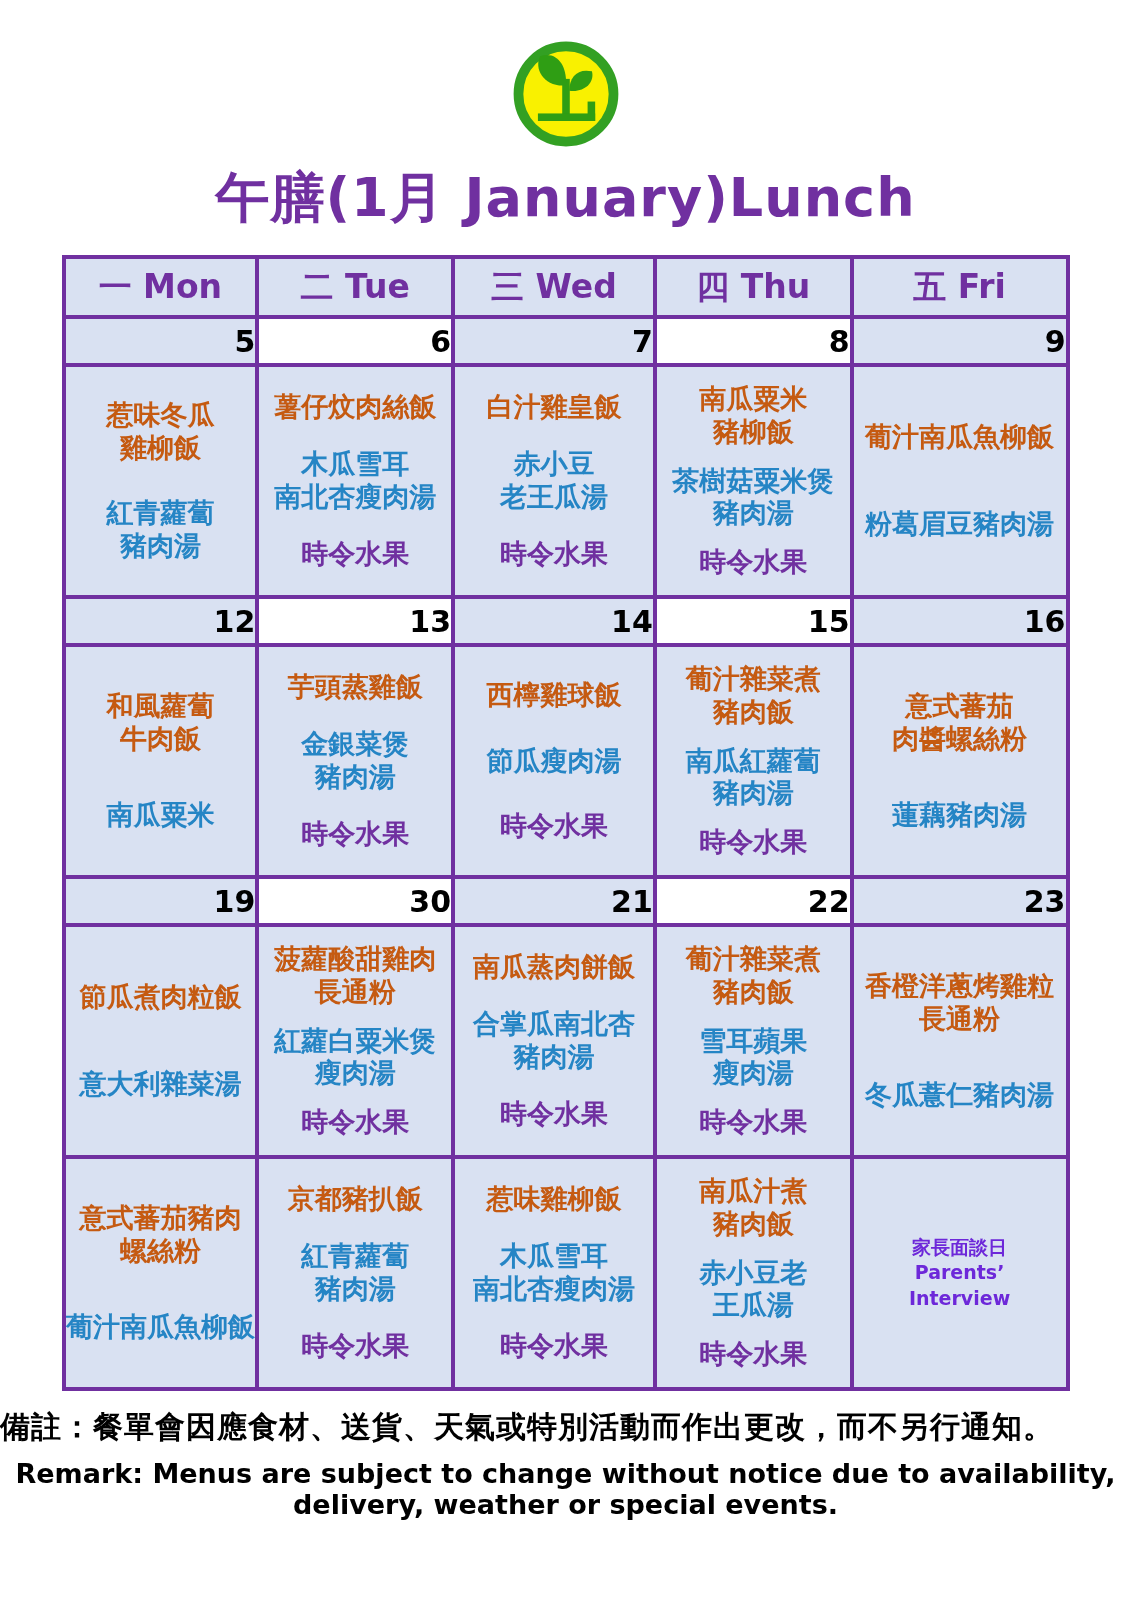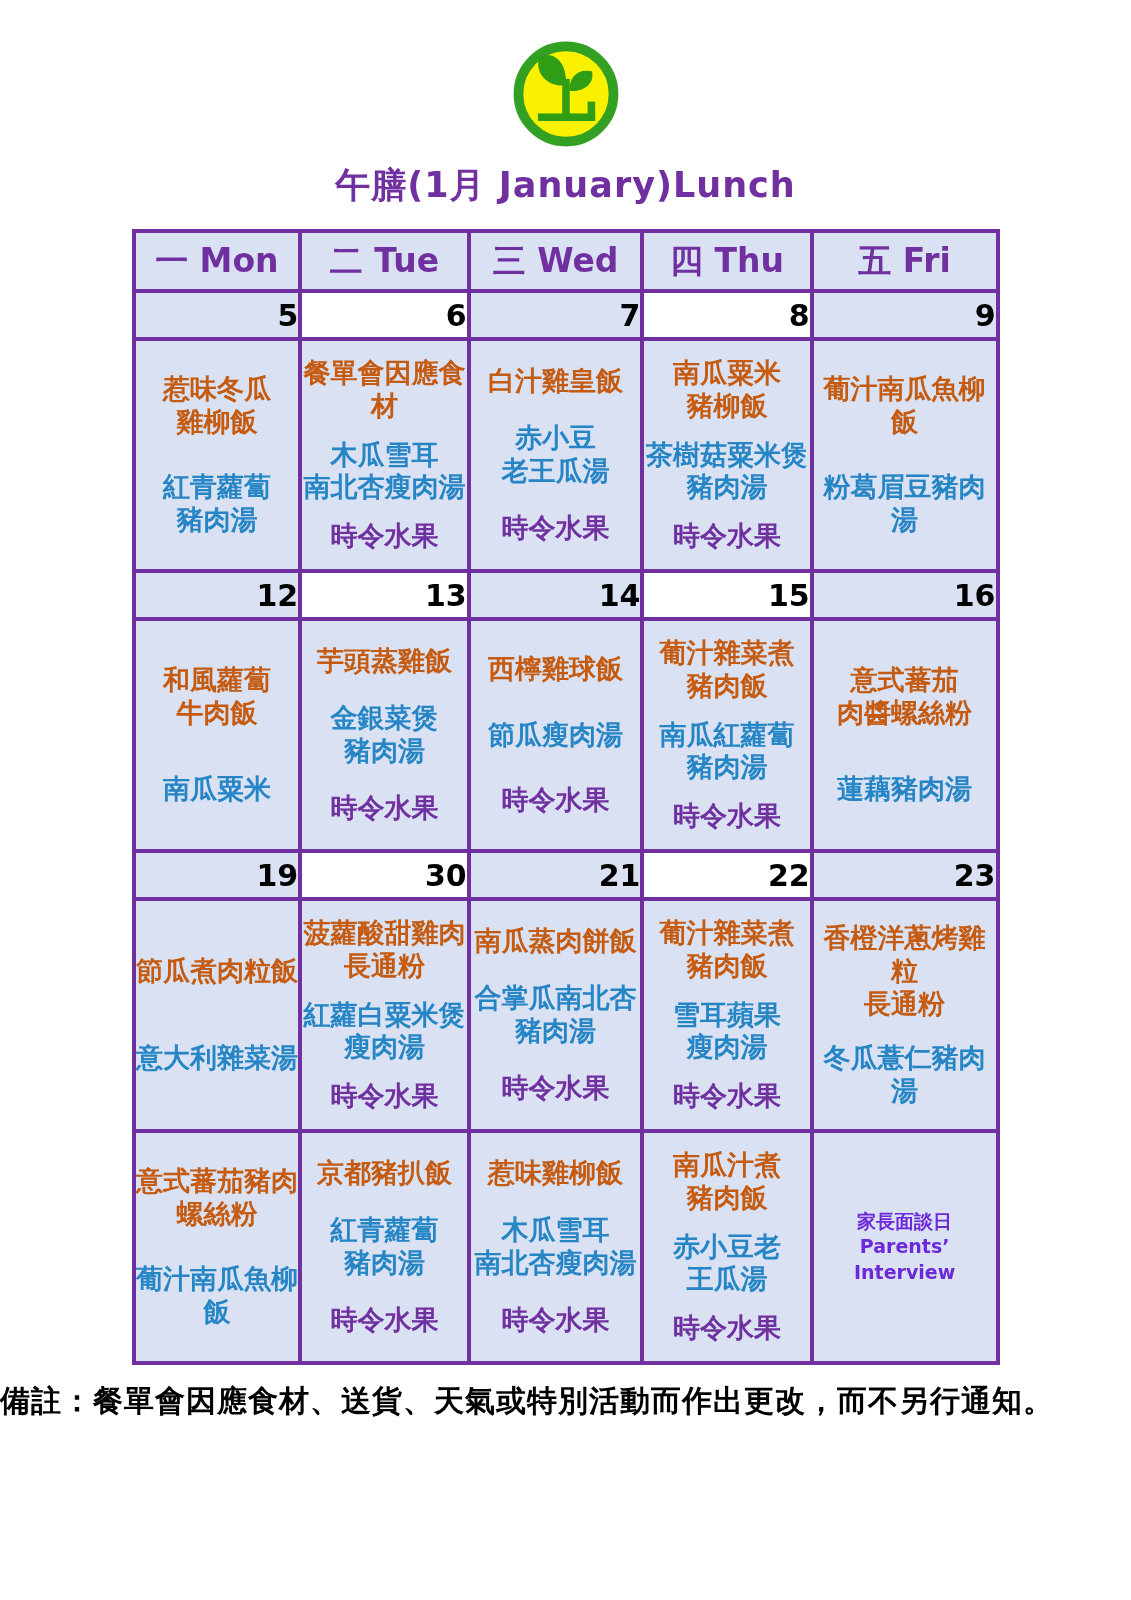--- a/index.html
+++ b/index.html
@@ -17,29 +17,29 @@
     background: #ffffff;
   }
   .logo-wrap {
     padding-top: 40px;
     text-align: center;
   }
   .logo-wrap svg { display: block; margin: 0 auto; }
   .title {
     text-align: center;
     color: #7030a0;
-    font-size: 35px;
+    font-size: 54px;
     font-weight: bold;
     margin-top: 14px;
     letter-spacing: 1px;
   }
   table.calendar {
     border-collapse: collapse;
     table-layout: fixed;
-    width: 868px;
+    width: 1008px;
     margin: 20px auto 0 auto;
   }
   table.calendar th, table.calendar td {
     border: 4px solid #7030a0;
     padding: 0;
   }
   th.day-header {
     height: 56px;
     background: #d9e1f2;
     color: #7030a0;
@@ -150,21 +150,21 @@
           <td class="menu-cell">
             <div class="cell-inner">
               <div class="dish">惹味冬瓜
 雞柳飯</div>
               <div class="soup">紅青蘿蔔
 豬肉湯</div>
             </div>
           </td>
           <td class="menu-cell">
             <div class="cell-inner">
-              <div class="dish">餐單會因應食材</div>
+              <div class="dish">薯仔炆肉絲飯</div>
               <div class="soup">木瓜雪耳
 南北杏瘦肉湯</div>
               <div class="fruit">時令水果</div>
             </div>
           </td>
           <td class="menu-cell">
             <div class="cell-inner">
               <div class="dish">白汁雞皇飯</div>
               <div class="soup">赤小豆
 老王瓜湯</div>
@@ -320,14 +320,15 @@
               <div class="special">家長面談日
 Parents’
 Interview</div>
             </div>
           </td>
         </tr>
       </tbody>
   </table>
 
   <div class="remark-zh">備註：餐單會因應食材、送貨、天氣或特別活動而作出更改，而不另行通知。</div>
+  <div class="remark-en">Remark: Menus are subject to change without notice due to availability, delivery, weather or special events.</div>
 
 </div>
 
 </body></html>

